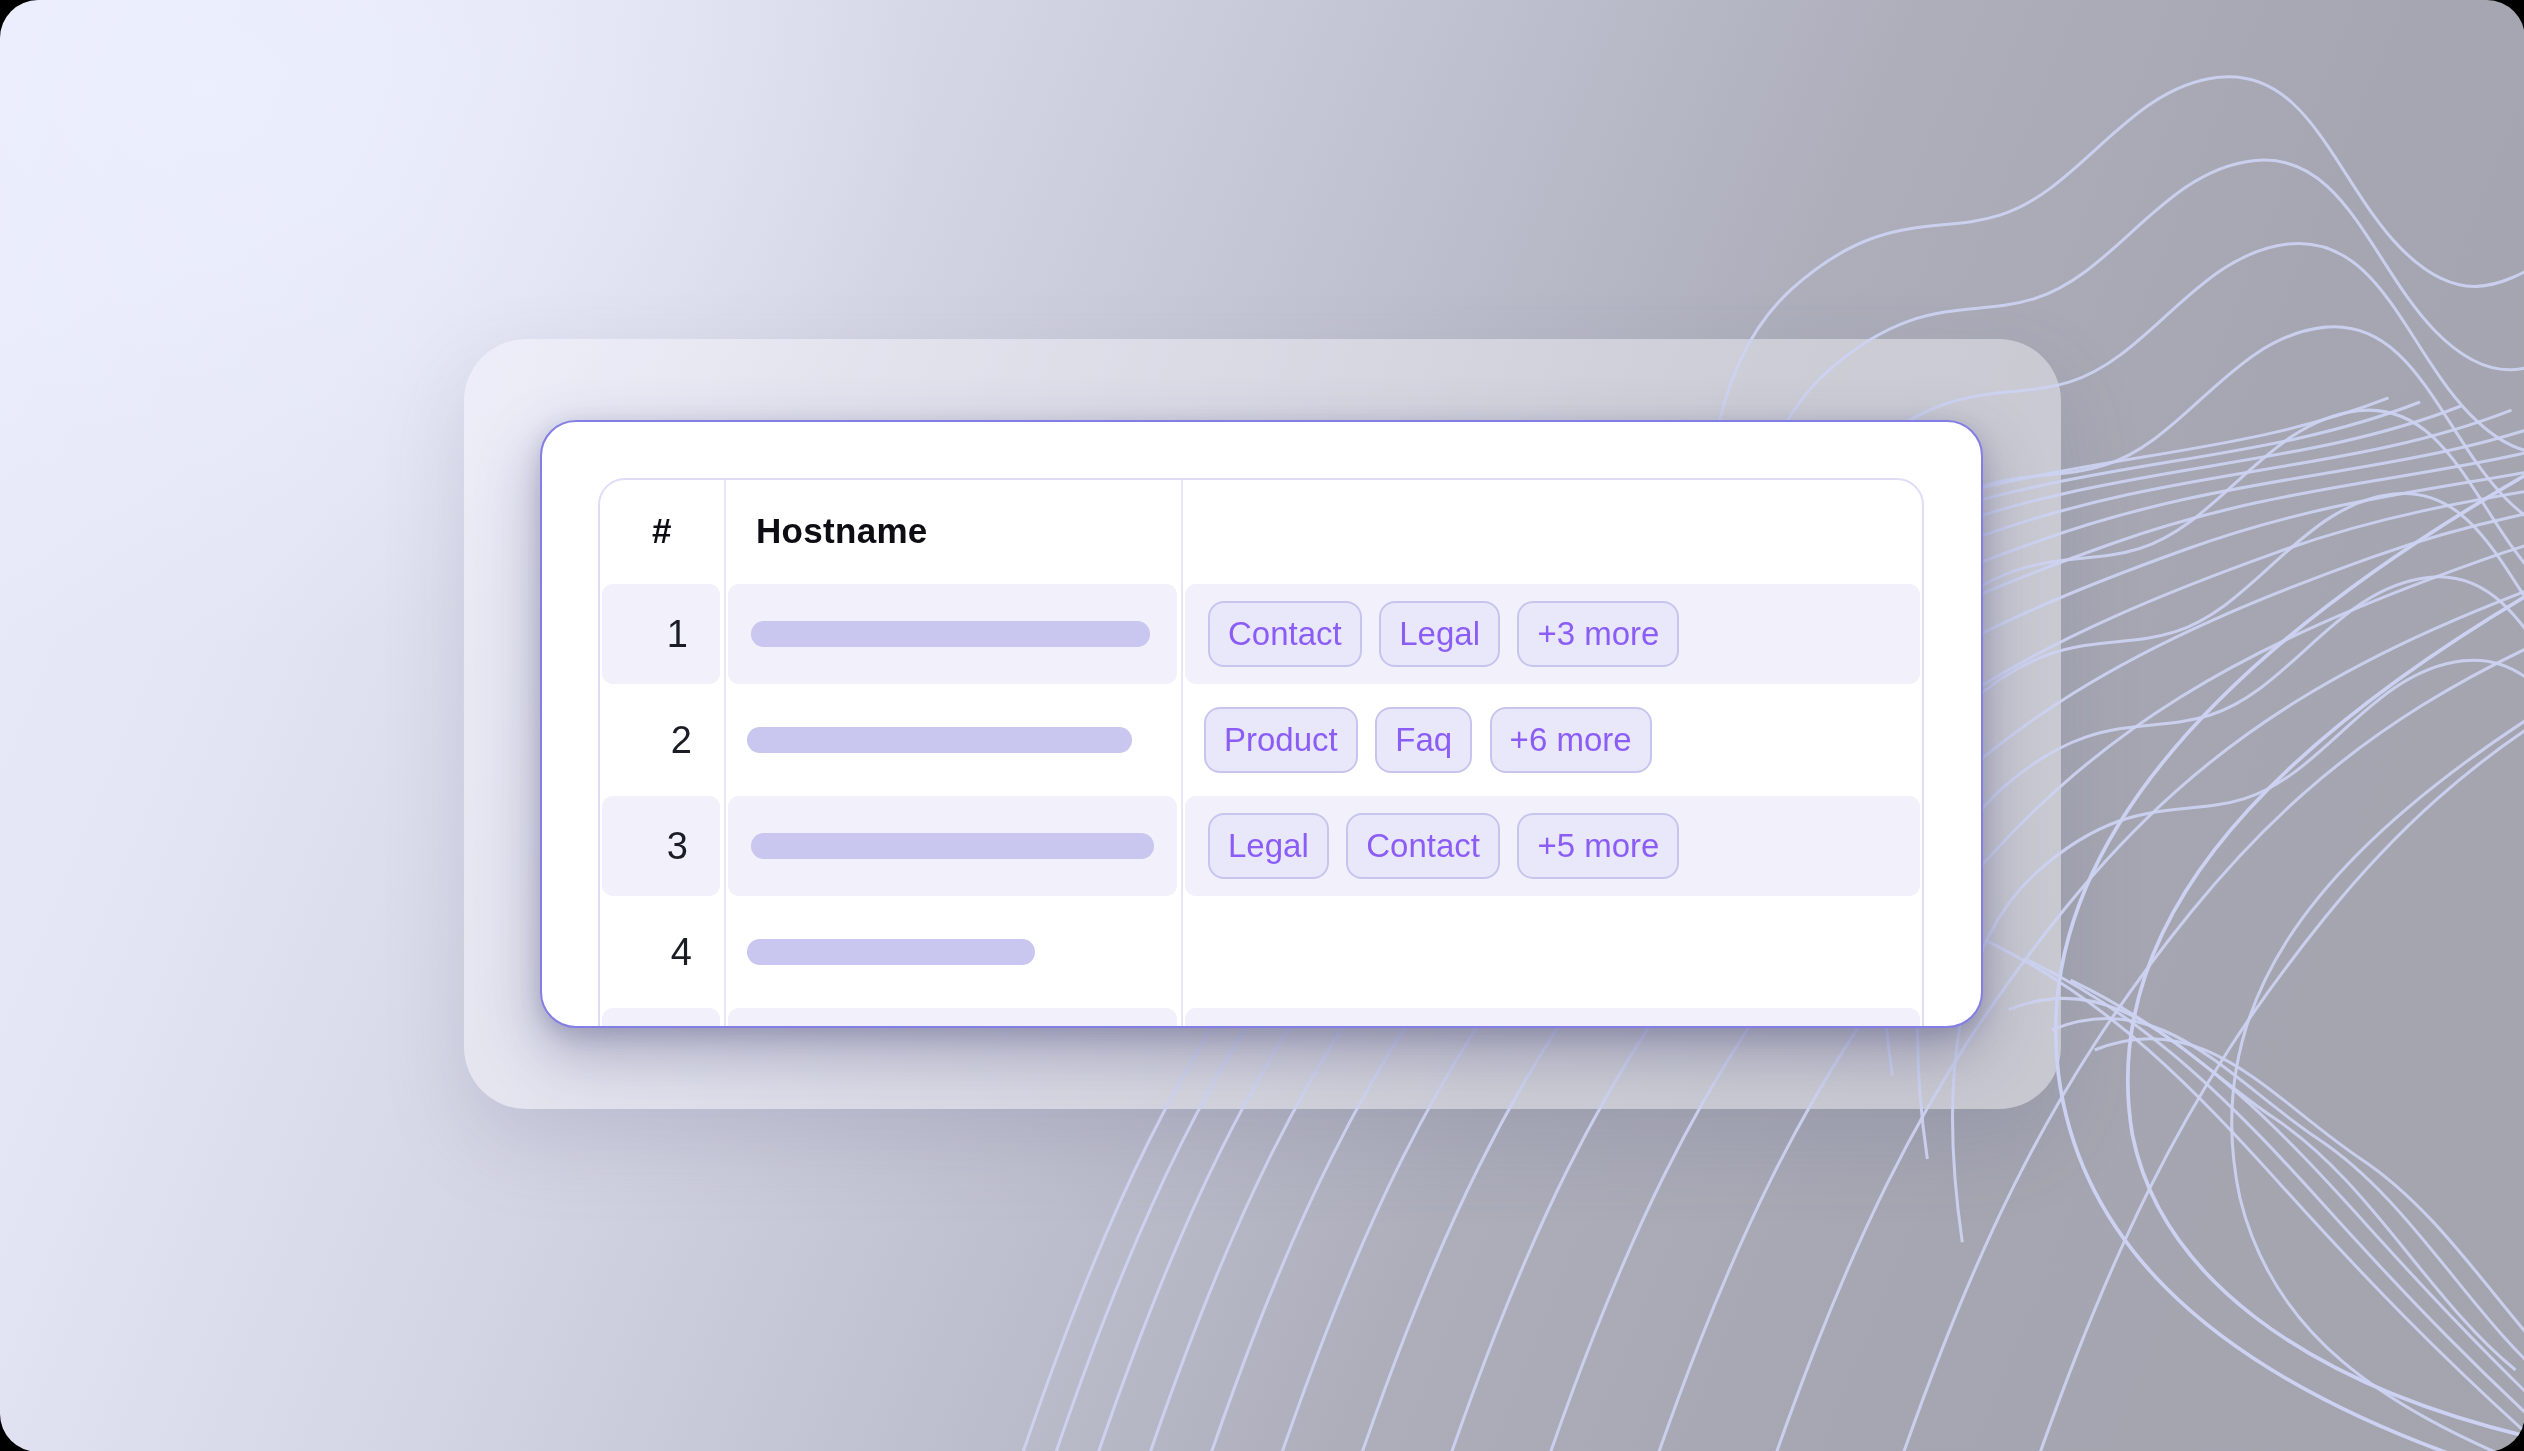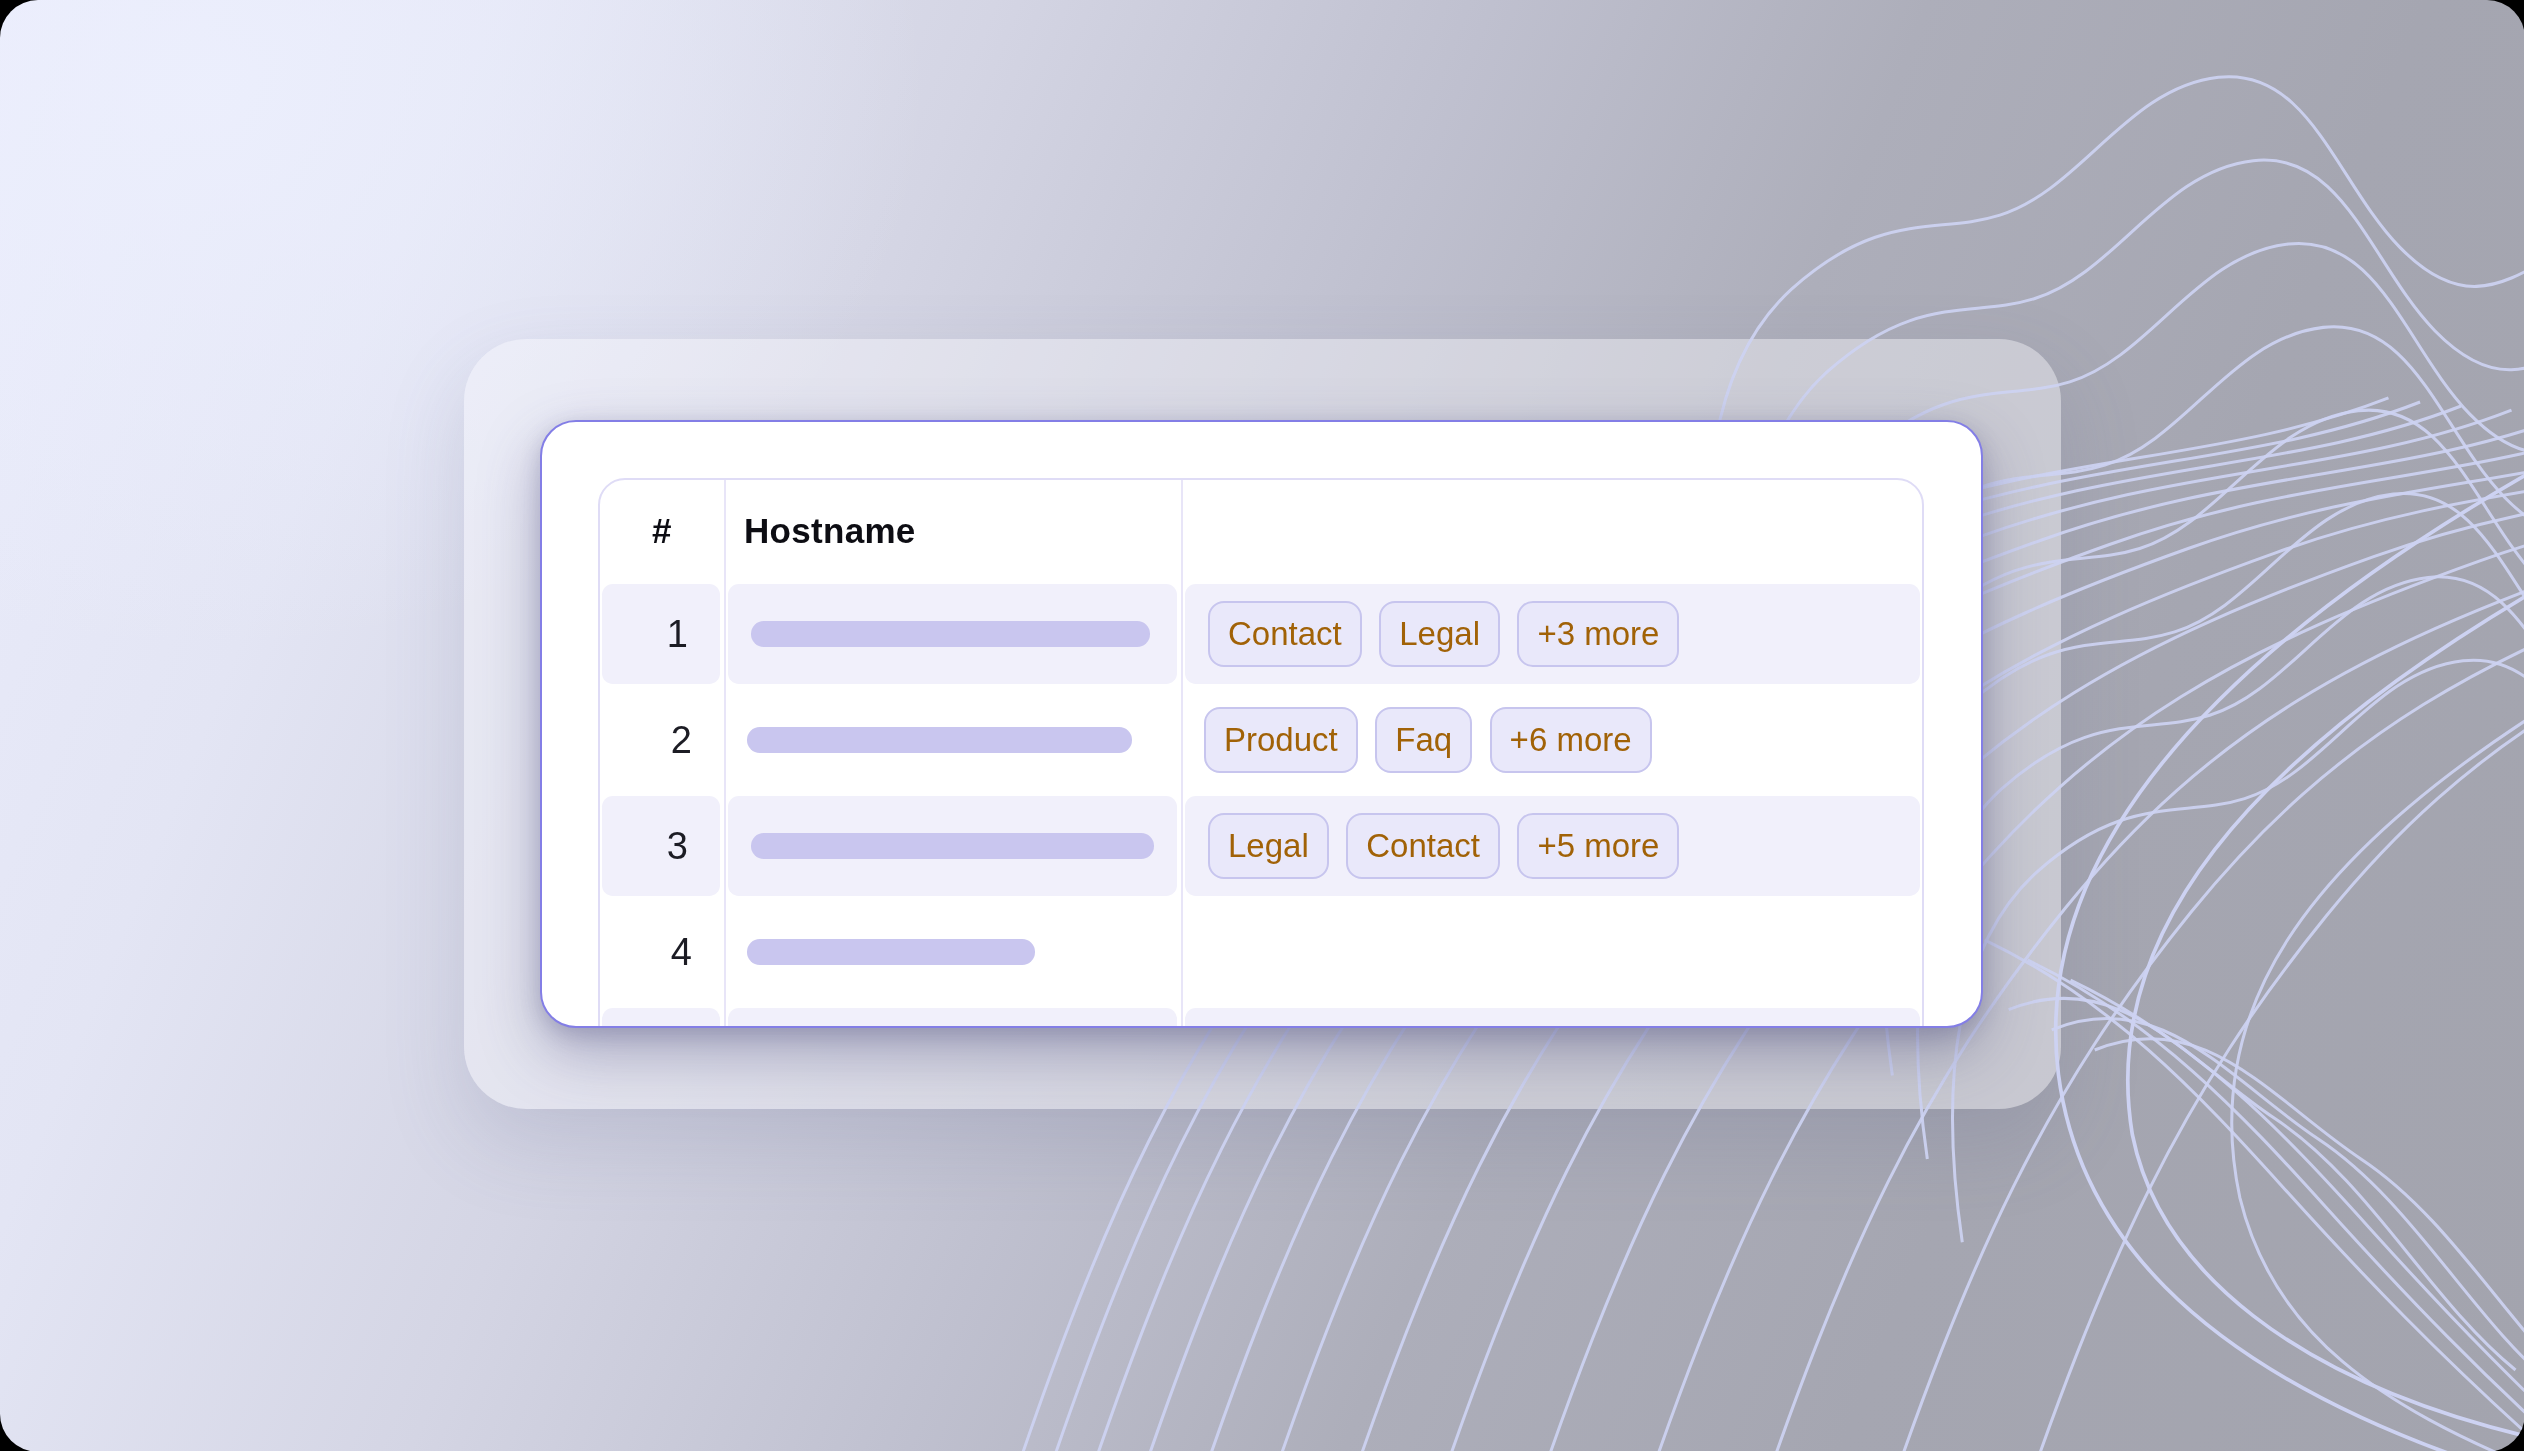--- a/index.html
+++ b/index.html
@@ -38,28 +38,28 @@
   .v1{left:124px}.v2{left:581px}
   .row{display:grid;grid-template-columns:124px 457px 1fr;position:relative;}
   .row.header{height:101px;}
   .row.body{height:106px;}
   .cell{display:flex;align-items:center;position:relative;z-index:1;box-sizing:border-box;}
   .row.tint .cell{background:var(--row-tint);border-radius:10.8px;margin:3.4px 4px;}
   .row.tint .cell:first-child{margin-left:2px;}
   .row.tint .cell:last-child{margin-right:2px;}
   .hcell{font-weight:700;font-size:35px;color:#0d0d13;letter-spacing:0.3px;}
   .hcell.center{justify-content:center;}
-  .hcell.padded{padding-left:20px;}
+  .hcell.padded{padding-left:32px;}
   .numcell{justify-content:flex-end;padding-right:32px;font-size:38px;color:#1c1c24;}
   .barcell{padding-left:23px;}
   .bar{height:25.5px;border-radius:12.8px;background:var(--bar);}
   .tagcell{padding-left:23px;gap:17.5px;}
   .tag{height:62px;display:inline-flex;align-items:center;padding:0 18px;
     background:var(--badge-bg);border:2px solid var(--badge-border);
-    border-radius:16px;font-size:33px;color:#a16207;white-space:nowrap;}
+    border-radius:16px;font-size:33px;color:#8b5cf6;white-space:nowrap;}
 </style>
 </head>
 <body>
 
 <div class="canvas">
 
   <div class="panel"></div>
 
   <svg class="waves" viewBox="0 0 3756 2160" aria-hidden="true">
 

